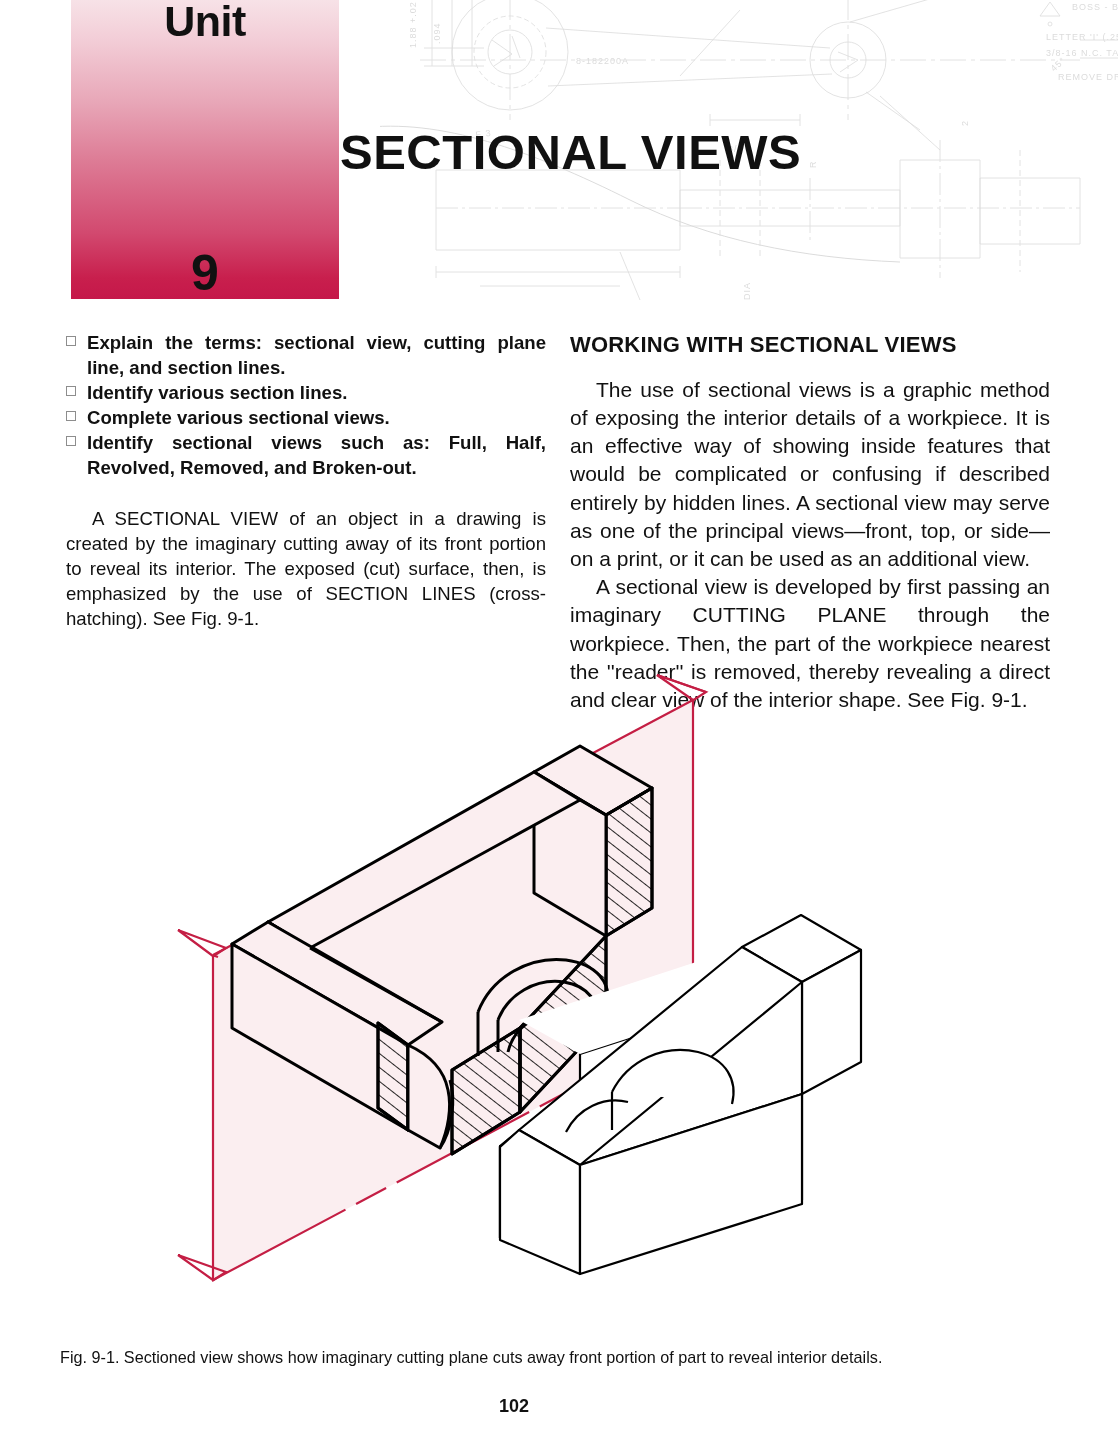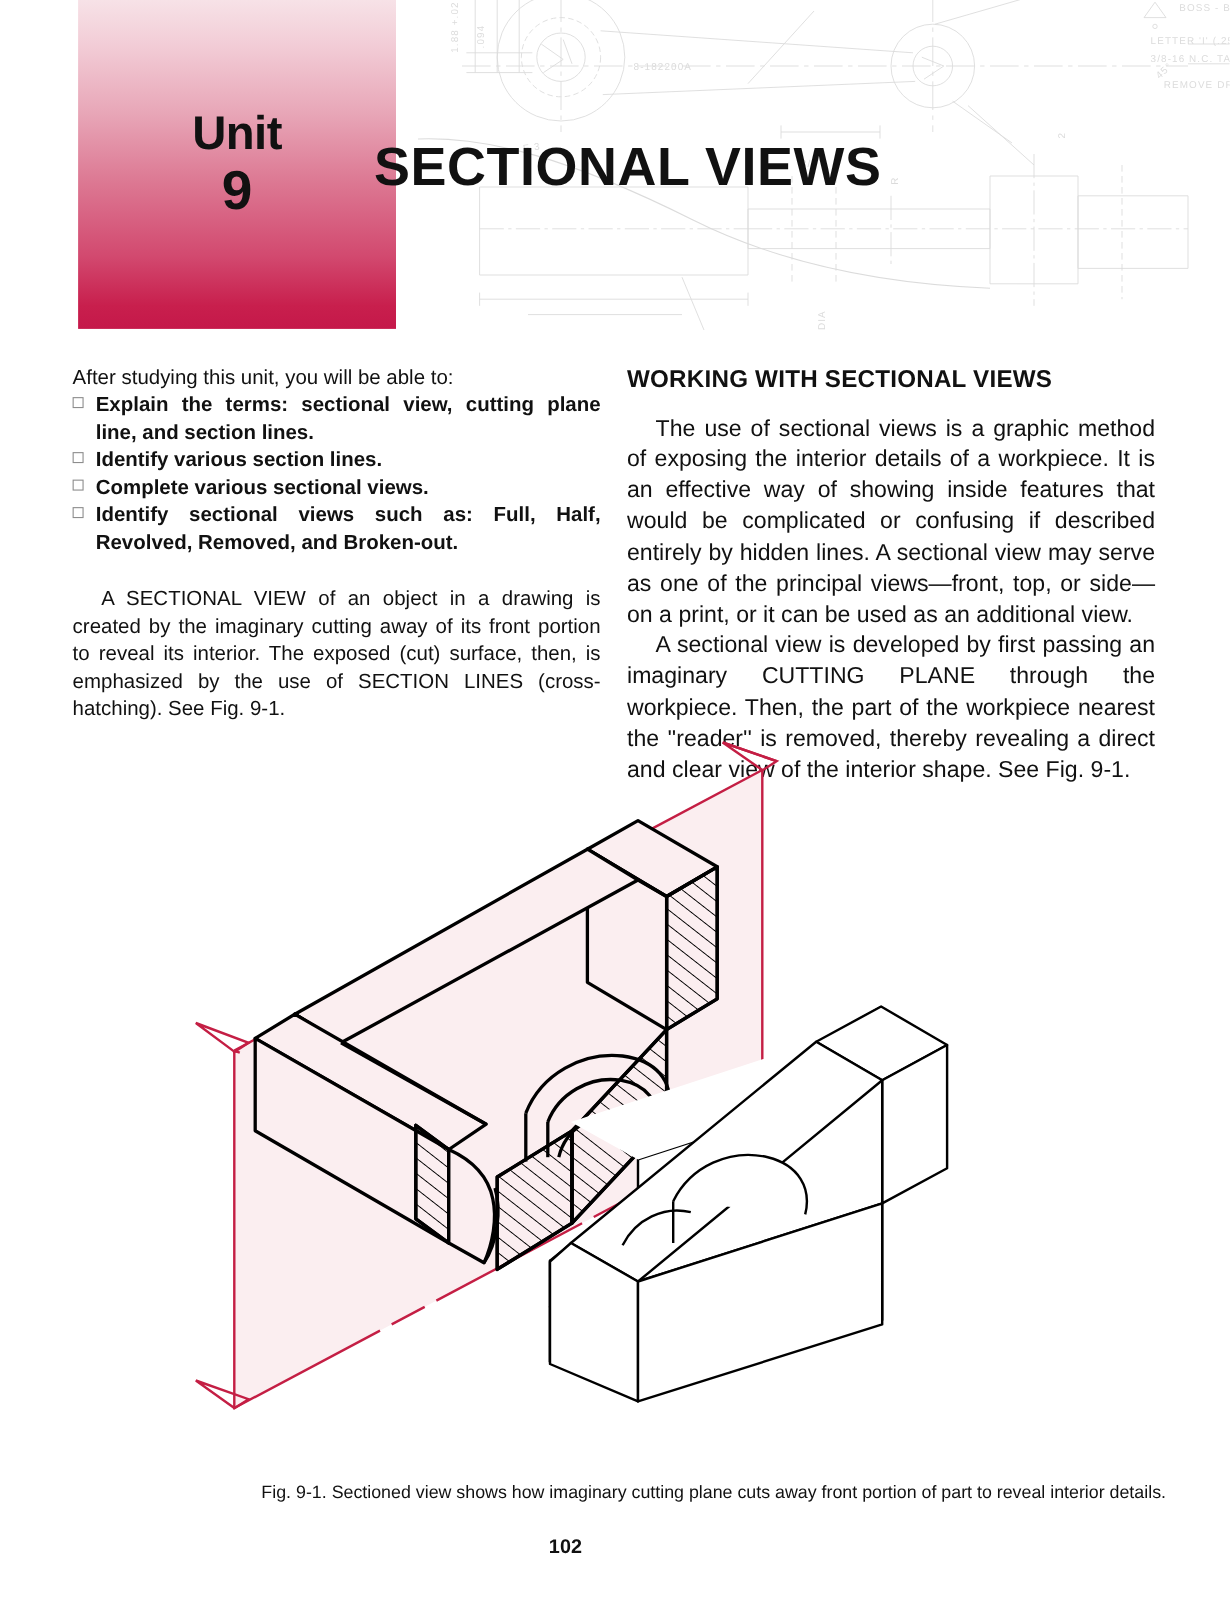--- a/index.html
+++ b/index.html
@@ -8,23 +8,23 @@
     background:#ffffff;
     font-family:"Liberation Sans", sans-serif;
     color:#111;
     position:relative;
     overflow:hidden;
   }
   
   .header{position:absolute;left:0;top:0;width:1118px;height:305px;}
   .blueprint{position:absolute;left:380px;top:0;width:738px;height:305px;opacity:.30;}
   .unit-tab{
-    position:absolute;left:71px;top:0;width:289px;height:299px;
+    position:absolute;left:71px;top:0;width:268px;height:299px;
     background:linear-gradient(180deg,#f7e2e7 0%,#f2ccd6 14%,#e8a7b8 34%,#dd7b95 54%,#d2496f 78%,#c81f4d 93%,#c5184a 100%);
-    display:flex;flex-direction:column;align-items:center;justify-content:center;
+    display:flex;flex-direction:column;align-items:center;justify-content:space-between;
   }
   .unit-word{font-size:43px;font-weight:bold;color:#111;line-height:1.0;letter-spacing:-.5px;}
   .unit-num{font-size:50px;font-weight:bold;color:#111;line-height:1.05;margin-top:4px;}
   .page-title{
     position:absolute;left:340px;top:84px;
     font-size:49px;font-weight:bold;letter-spacing:.5px;color:#111;margin-top:40px;
   }
 
   
   .col{position:absolute;width:480px;font-size:18.6px;line-height:1.345;color:#111;}
@@ -44,21 +44,21 @@
   .gap-para{margin-top:26px;}
   .rc-head{
     font-size:22px;font-weight:bold;text-align:left;letter-spacing:.2px;margin:0 0 16px 0;
   }
   .rp{margin:0;text-indent:26px;text-align:justify;font-size:21px;line-height:1.345;}
 
   
   .figure{position:absolute;left:0;top:660px;width:1118px;height:660px;}
   .caption{
     position:absolute;left:60px;top:1348px;width:1000px;
-    text-align:right;font-size:16.2px;color:#111;
+    text-align:left;font-size:16.2px;color:#111;
   }
   .folio{
     position:absolute;left:0;top:1396px;width:1028px;
     text-align:center;font-size:18px;font-weight:bold;color:#111;
   }
 </style>
 </head>
 <body>
 
 <div class="header">
@@ -135,21 +135,20 @@
 
   <div class="unit-tab">
     <div class="unit-word">Unit</div>
     <div class="unit-num">9</div>
   </div>
 
   <div class="page-title">SECTIONAL VIEWS</div>
 </div>
 
 <div class="col col-left">
-  <p class="obj-intro">After studying this unit, you will be able to:</p>
   <ul class="obj-list">
     <li><span class="bullet"></span><span>Explain the terms: sectional view, cutting plane line, and section lines.</span></li>
     <li><span class="bullet"></span><span>Identify various section lines.</span></li>
     <li><span class="bullet"></span><span>Complete various sectional views.</span></li>
     <li><span class="bullet"></span><span>Identify sectional views such as: Full, Half, Revolved, Removed, and Broken-out.</span></li>
   </ul>
   <p class="body-p gap-para">A SECTIONAL VIEW of an object in a drawing is created by the imaginary cutting away of its front portion to reveal its interior. The exposed (cut) surface, then, is emphasized by the use of SECTION LINES (cross-hatching). See Fig. 9-1.</p>
 </div>
 
 <div class="col col-right">

